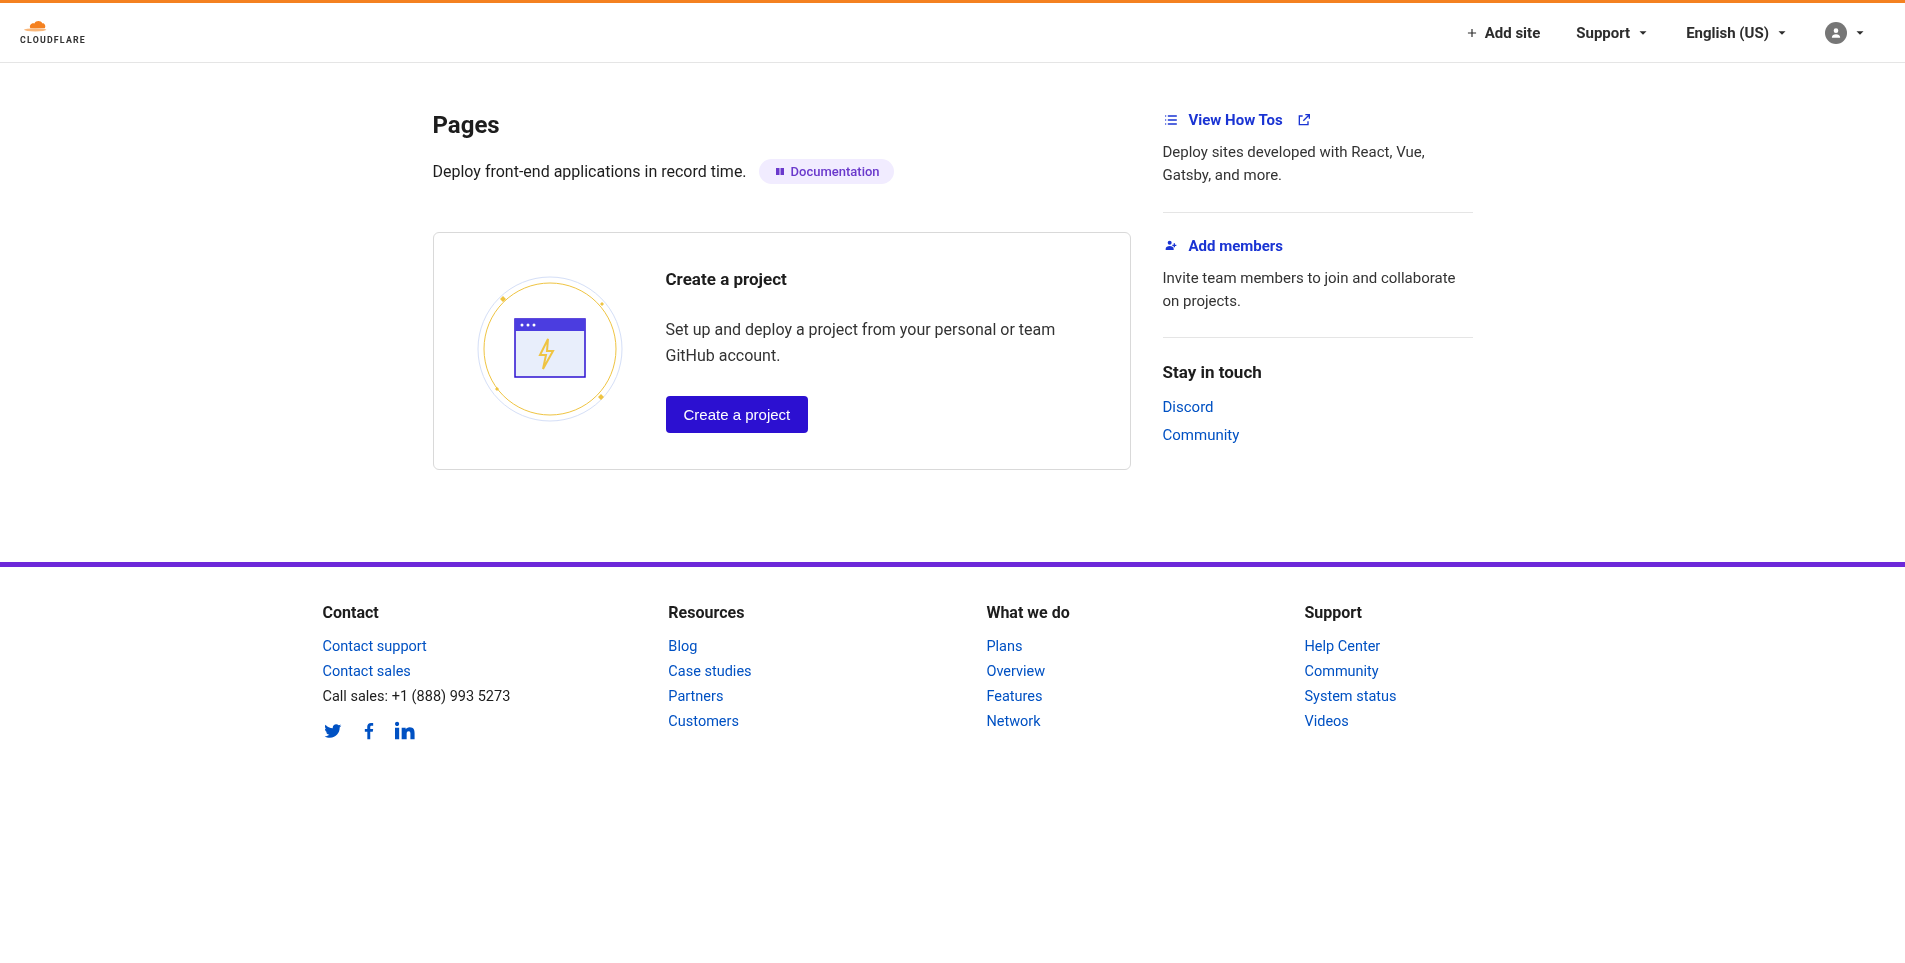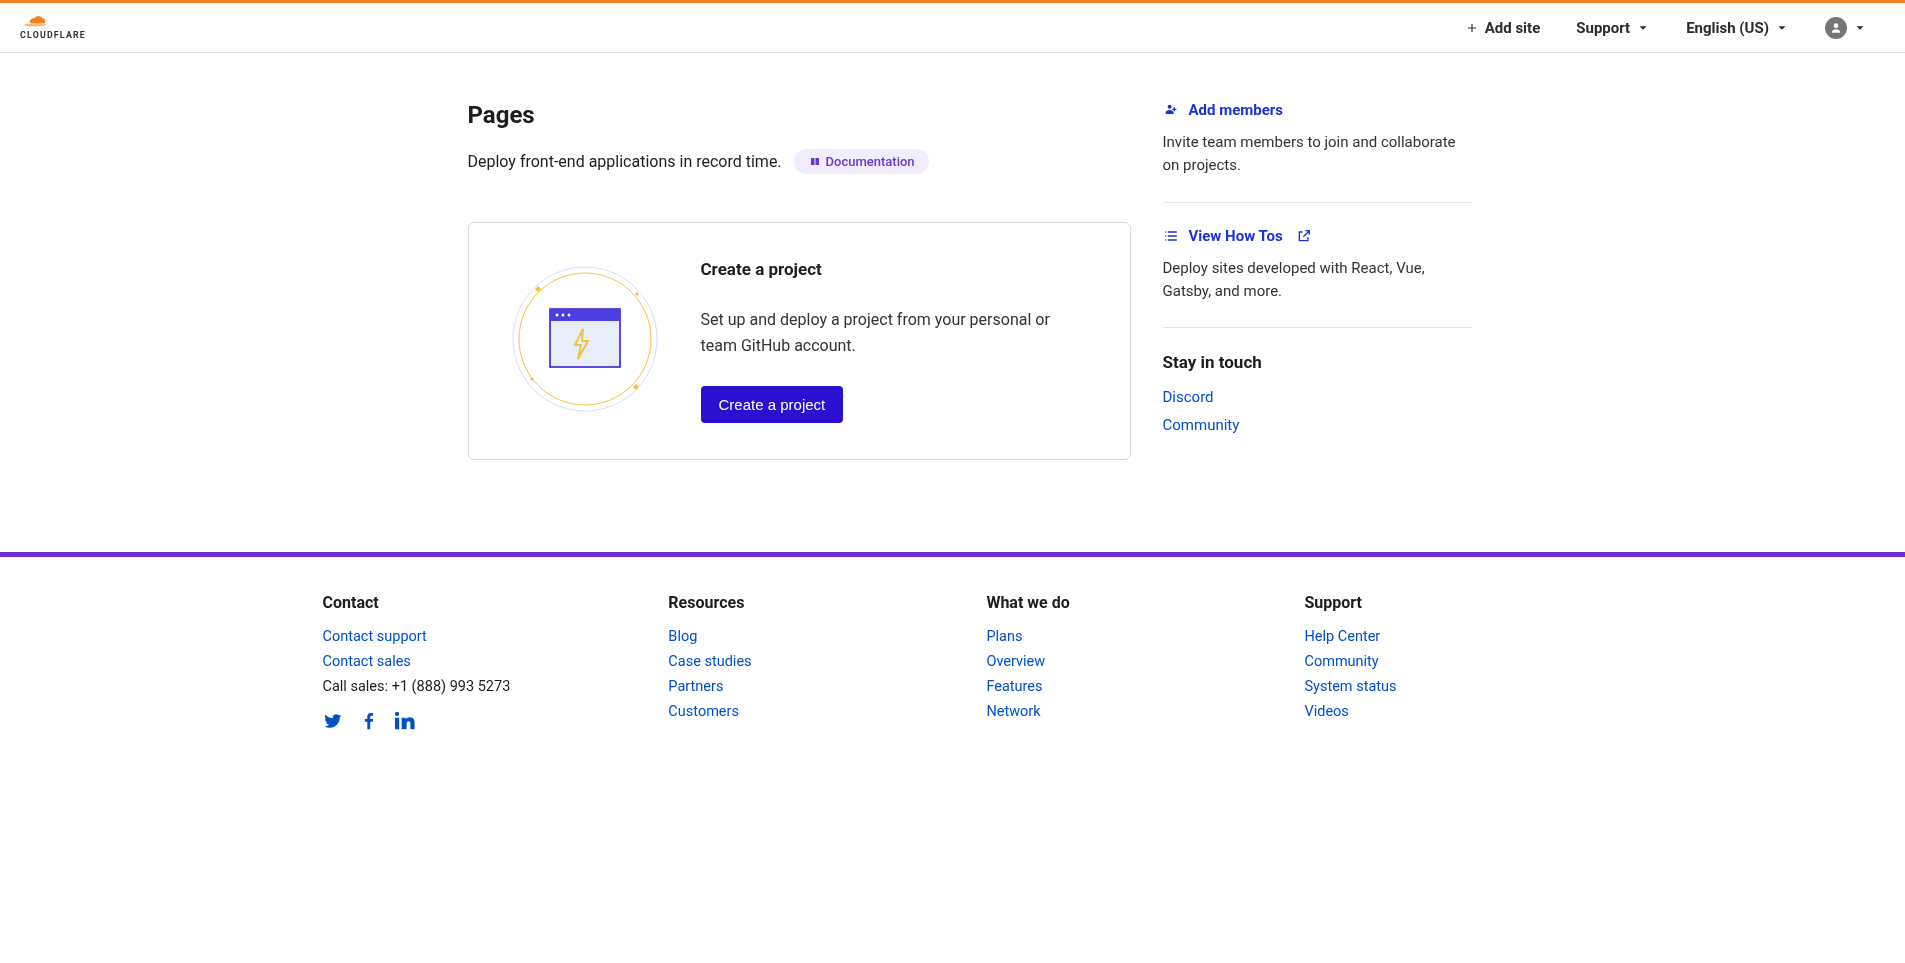--- a/index.html
+++ b/index.html
@@ -3,32 +3,32 @@
 <meta charset="utf-8">
 <style>
 * { box-sizing: border-box; margin: 0; padding: 0; }
 body { font-family: -apple-system, BlinkMacSystemFont, "Segoe UI", Roboto, Helvetica, Arial, sans-serif; color: #1d1d1d; background: #fff; }
 a { text-decoration: none; }
 
 
 .top-bar { height: 3px; background: #f48120; width: 100%; }
 
 
-.header { height: 50px; border-bottom: 1px solid #e5e5e5; display: flex; align-items: center; padding: 0 20px; }
+.header { height: 60px; border-bottom: 1px solid #e5e5e5; display: flex; align-items: center; padding: 0 20px; }
 .logo { display: flex; align-items: center; }
 .logo svg { height: 32px; }
 .header-spacer { flex: 1; }
 .header-item { display: flex; align-items: center; gap: 6px; padding: 0 18px; font-size: 15px; color: #2c2c2c; cursor: pointer; font-weight: 700; }
 .header-item svg { width: 14px; height: 14px; }
 .avatar-circle { width: 22px; height: 22px; border-radius: 50%; background: #767676; display:flex; align-items:center; justify-content:center; }
 .avatar-circle svg { width: 14px; height:14px; }
 
 
 .main-container { max-width: 1040px; margin: 0 auto; padding: 48px 0 60px; display: flex; gap: 32px; }
-.main-left { flex: 1; margin-left: 35px; }
+.main-left { flex: 1; }
 .main-right { width: 310px; }
 
 .page-title { font-size: 24px; font-weight: 700; margin-bottom: 20px; }
 .page-subtitle-row { display: flex; align-items: center; gap: 12px; margin-bottom: 48px; }
 .page-subtitle { font-size: 16px; color: #1d1d1d; }
 .doc-pill { background: #f1ecff; color: #6a39cc; border-radius: 16px; padding: 5px 14px; display: flex; align-items: center; gap: 4px; font-size: 13px; font-weight: 500; cursor:pointer; }
 .doc-pill svg { width: 14px; height: 12px; }
 
 .create-card { border: 1px solid #d9d9d9; border-radius: 6px; padding: 36px 44px 36px 36px; display: flex; gap: 36px; align-items: flex-start; }
 .create-illustration { width: 160px; height: 160px; flex-shrink: 0; display:flex; align-items:center; justify-content:center; }
@@ -135,38 +135,38 @@
         <p>Set up and deploy a project from your personal or team GitHub account.</p>
         <button class="create-btn">Create a project</button>
       </div>
     </div>
   </div>
 
   <aside class="main-right">
     <div class="sidebar-block">
       <div class="sidebar-link-head">
         <svg viewBox="0 0 24 24">
-            <path fill="#1a34d3" d="M10 10a3 3 0 100-6 3 3 0 000 6zm0 2c-3 0-6 1.5-6 4v2h12v-2c0-2.5-3-4-6-4zm8-4v2h2v2h-2v2h-2v-2h-2v-2h2V8z"></path>
-          </svg>
-        <span>Add members</span>
-      </div>
-      <p class="sidebar-desc">Invite team members to join and collaborate on projects.</p>
+            <path stroke="#1a34d3" stroke-width="2" d="M8 6h12M8 12h12M8 18h12M4 6h0M4 12h0M4 18h0" stroke-linecap="round"></path>
+          </svg>
+        <span>View How Tos</span>
+        <svg class="ext-icon" viewBox="0 0 24 24">
+            <path fill="none" stroke="#1a34d3" stroke-width="2" d="M14 4h6v6M20 4l-9 9M18 14v5H5V6h5"></path>
+          </svg>
+      </div>
+      <p class="sidebar-desc">Deploy sites developed with React, Vue, Gatsby, and more.</p>
     </div>
 
     <div class="sidebar-block">
       <div class="sidebar-link-head">
         <svg viewBox="0 0 24 24">
-            <path stroke="#1a34d3" stroke-width="2" d="M8 6h12M8 12h12M8 18h12M4 6h0M4 12h0M4 18h0" stroke-linecap="round"></path>
-          </svg>
-        <span>View How Tos</span>
-        <svg class="ext-icon" viewBox="0 0 24 24">
-            <path fill="none" stroke="#1a34d3" stroke-width="2" d="M14 4h6v6M20 4l-9 9M18 14v5H5V6h5"></path>
-          </svg>
-      </div>
-      <p class="sidebar-desc">Deploy sites developed with React, Vue, Gatsby, and more.</p>
+            <path fill="#1a34d3" d="M10 10a3 3 0 100-6 3 3 0 000 6zm0 2c-3 0-6 1.5-6 4v2h12v-2c0-2.5-3-4-6-4zm8-4v2h2v2h-2v2h-2v-2h-2v-2h2V8z"></path>
+          </svg>
+        <span>Add members</span>
+      </div>
+      <p class="sidebar-desc">Invite team members to join and collaborate on projects.</p>
     </div>
 
     <div class="sidebar-block">
       <h3 class="sidebar-heading">Stay in touch</h3>
       <div class="sidebar-links">
         <a>Discord</a>
         <a>Community</a>
       </div>
     </div>
   </aside>

